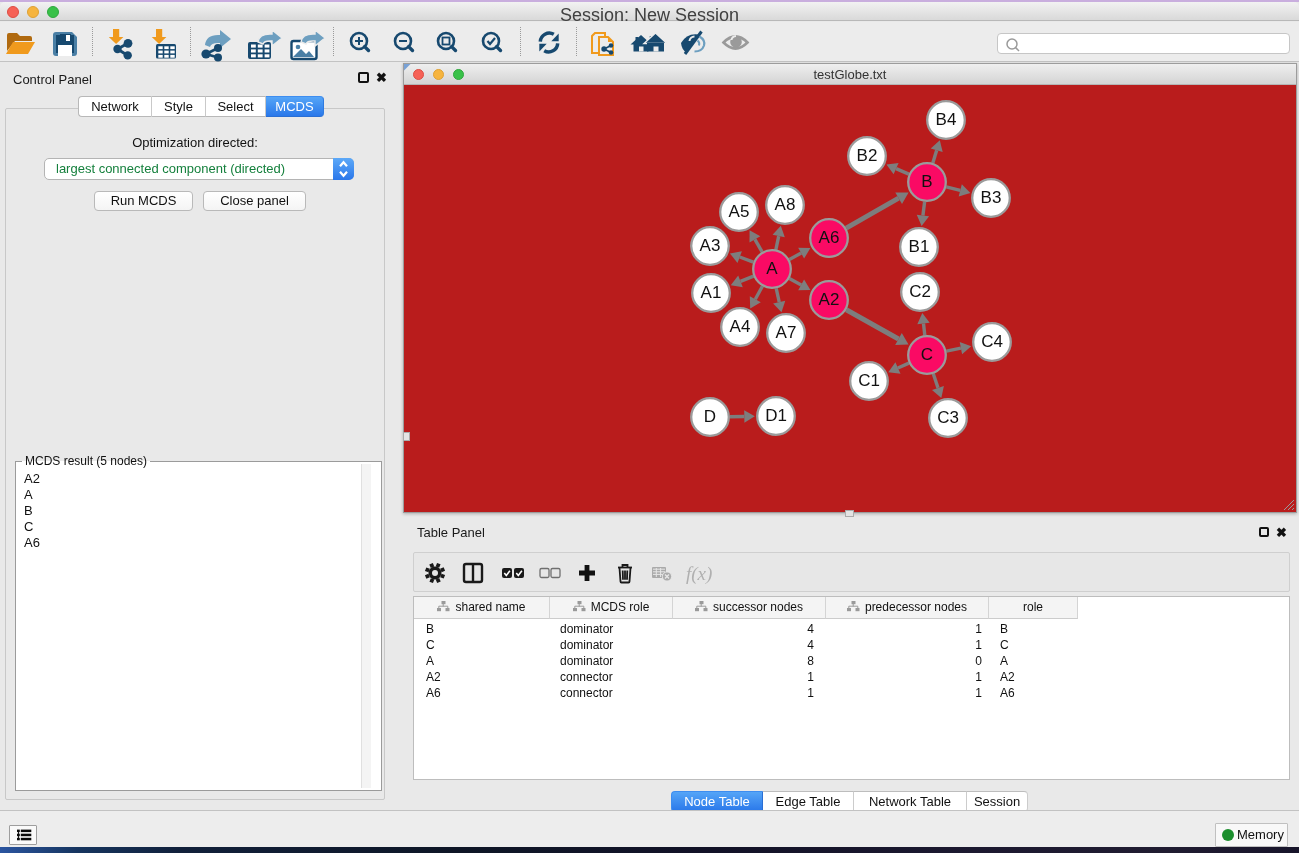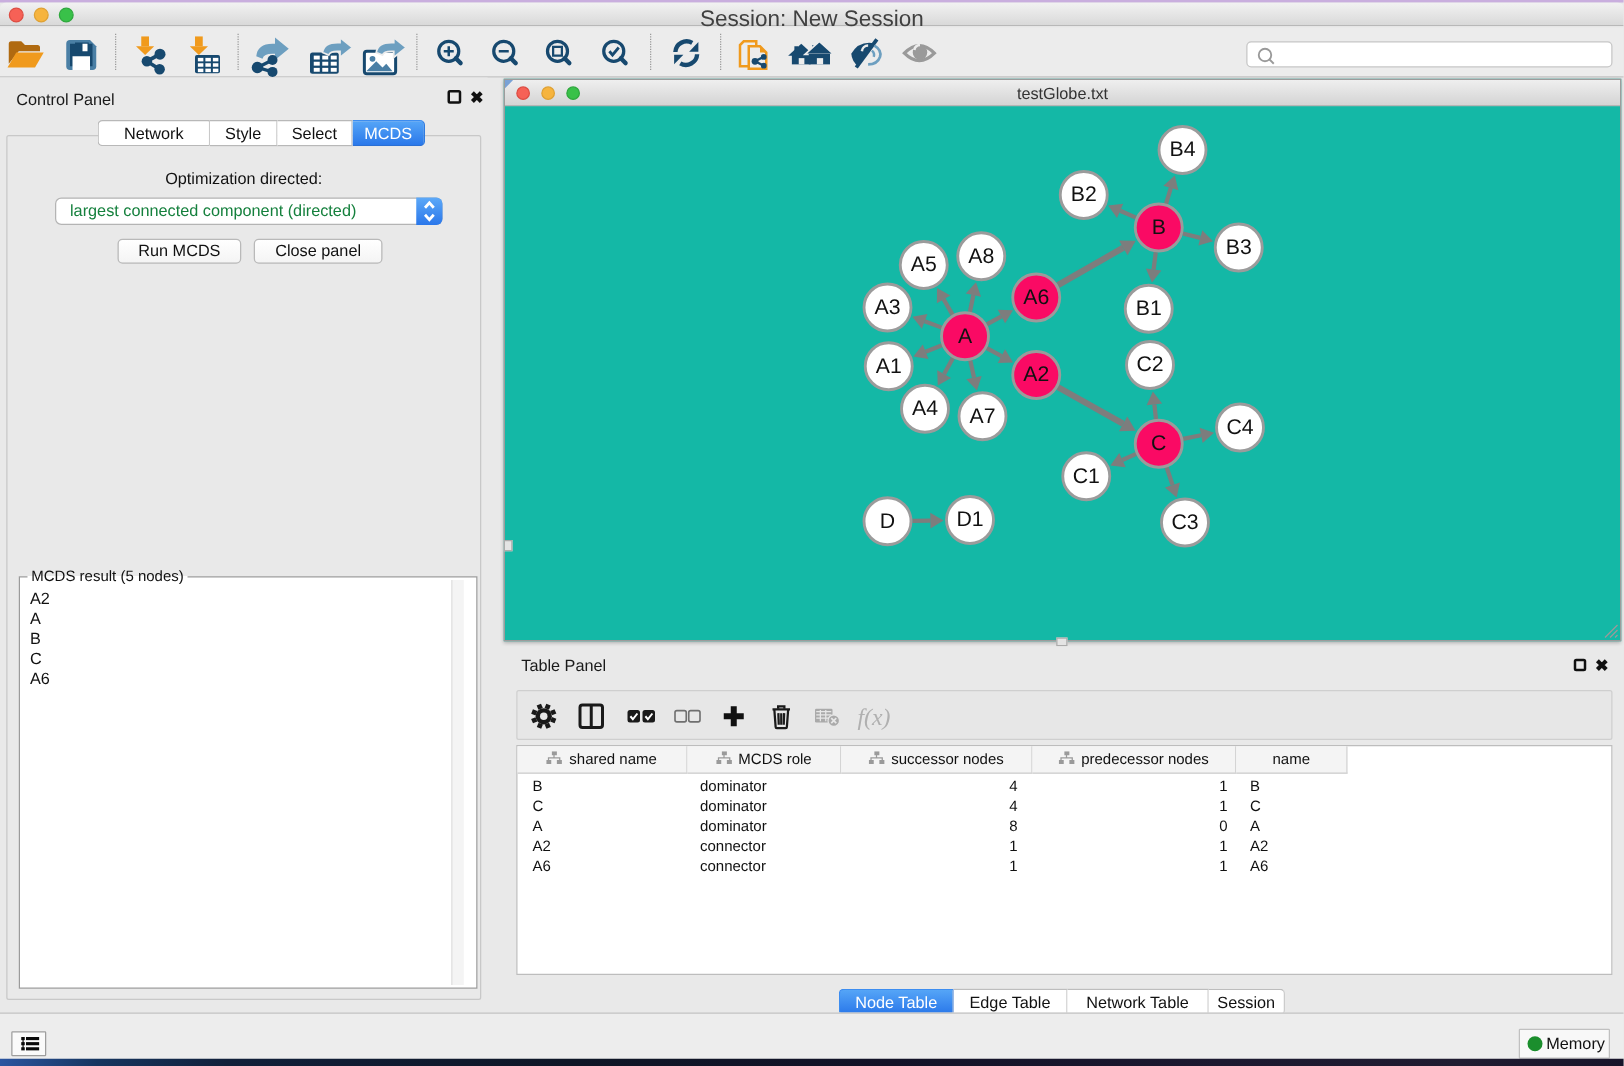--- a/index.html
+++ b/index.html
@@ -29,21 +29,21 @@
 #cp-content { left:5px; top:46px; width:380px; height:692px; border:1px solid #c8c8c8; border-radius:2px; background:#e9e9e9; }
 #optlabel { top:26px; width:100%; text-align:center; font-size:13px; color:#111; }
 #dropdown { left:38px; top:49px; width:310px; height:22px; background:#fff; border:1px solid #b4b4b4; border-radius:5px; font-size:13px; color:#15803d; line-height:20px; padding-left:11px; }
 #stepper { right:-1px; top:-1px; width:21px; height:22px; border-radius:0 5px 5px 0; background:linear-gradient(#5da9f8,#2a77ea); }
 .btn { height:20px; background:linear-gradient(#ffffff,#f4f4f4); border:1px solid #b9b9b9; border-radius:4px; font-size:13px; color:#111; text-align:center; line-height:18px; }
 #fieldset { left:9px; top:352px; width:367px; height:330px; background:#fff; border:1px solid #9b9b9b; }
 #fieldlabel { left:6px; top:-8px; font-size:12px; color:#111; padding:0 3px; background:linear-gradient(#e9e9e9 50%,#ffffff 50%); }
 .li { font-size:13px; color:#111; }
 #cp-scroll { right:10px; top:2px; width:10px; height:324px; background:#f4f4f4; border-left:1px solid #e0e0e0; }
 
-#netwin { left:403px; top:63px; width:894px; height:450px; background:#14b8a6; border:1px solid #9c9c9c; box-shadow:0 1px 3px rgba(0,0,0,0.25); }
+#netwin { left:403px; top:63px; width:894px; height:450px; background:#b91c1c; border:1px solid #9c9c9c; box-shadow:0 1px 3px rgba(0,0,0,0.25); }
 #nw-title { left:0; top:0; width:100%; height:21px; background:linear-gradient(#efefef,#d4d4d4); border-bottom:1px solid #b5b5b5; }
 .tl2 { width:11px; height:11px; border-radius:50%; top:5px; }
 #nw-titletext { width:100%; text-align:center; top:3px; font-size:13px; color:#333; }
 
 #tpanel { top:517px; left:391px; width:908px; height:293px; background:#e9e9e9; }
 #t-toolbar { left:22px; top:35px; width:877px; height:40px; background:#e7e7e7; border:1px solid #cfcfcf; border-radius:2px; }
 #ttable { left:22px; top:79px; width:877px; height:184px; background:#fff; border:1px solid #bdbdbd; }
 .th { height:22px; background:#f4f4f4; border-right:1px solid #d4d4d4; border-bottom:1px solid #cccccc; font-size:12px; color:#111; text-align:center; line-height:21px; }
 .td { font-size:12px; color:#111; height:16px; line-height:16px; }
 .btabs { display:flex; }
@@ -188,21 +188,21 @@
         <line x1="12.6" y1="12.6" x2="16" y2="16" stroke="#9a9a9a" stroke-width="1.5"></line>
       </svg>
     </div>
 </div>
 
 <div id="cpanel" class="abs">
   <div class="paneltitle abs" style="left:13px; top:10px;">Control Panel</div>
   <div class="abs" style="left:358px; top:10px; width:11px; height:11px; border:2px solid #111; border-radius:2px;"></div>
   <div class="winbtn abs" style="left:376px; top:8px; font-weight:bold;">✖</div>
   <div class="tabs abs" style="left:78px; top:34px;">
-    <div class="tab first" style="width:90px;">Network</div>
+    <div class="tab first" style="width:74px;">Network</div>
     <div class="tab" style="width:54px;">Style</div>
     <div class="tab" style="width:60px;">Select</div>
     <div class="tab last sel" style="width:58px;">MCDS</div>
   </div>
   <div id="cp-content" class="abs">
     <div id="optlabel" class="abs">Optimization directed:</div>
     <div id="dropdown" class="abs">largest connected component (directed)
       <div id="stepper" class="abs"><svg width="21" height="22">
             <path d="M7 8.2 L10.5 4.2 L14 8.2" fill="none" stroke="#fff" stroke-width="2.2"></path>
             <path d="M7 13.8 L10.5 17.8 L14 13.8" fill="none" stroke="#fff" stroke-width="2.2"></path>
@@ -396,21 +396,21 @@
             </g>
           </svg>successor nodes</div>
         <div class="th" style="width:163px;"><svg width="13" height="11" style="vertical-align:-1px;margin-right:5px;">
             <g fill="#9a9a9a">
               <rect x="4.5" y="0" width="4" height="3.2"></rect>
               <rect x="0" y="7" width="4" height="3.2"></rect>
               <rect x="8.5" y="7" width="4" height="3.2"></rect>
               <path d="M6.2,3 v2.5 M1.8,7.2 v-2 h9 v2" stroke="#9a9a9a" fill="none" stroke-width="1"></path>
             </g>
           </svg>predecessor nodes</div>
-        <div class="th" style="width:89px;">name</div>
+        <div class="th" style="width:89px;">role</div>
       </div>
     <div id="trows" class="abs" style="left:0; top:22px; width:100%; height:140px;">
         <div class="td abs" style="left:12px;top:2px;">B</div>
         <div class="td abs" style="left:146px;top:2px;">dominator</div>
         <div class="td abs" style="left:272px;top:2px;width:128px;text-align:right;">4</div>
         <div class="td abs" style="left:425px;top:2px;width:143px;text-align:right;">1</div>
         <div class="td abs" style="left:586px;top:2px;">B</div>
         <div class="td abs" style="left:12px;top:18px;">C</div>
         <div class="td abs" style="left:146px;top:18px;">dominator</div>
         <div class="td abs" style="left:272px;top:18px;width:128px;text-align:right;">4</div>

